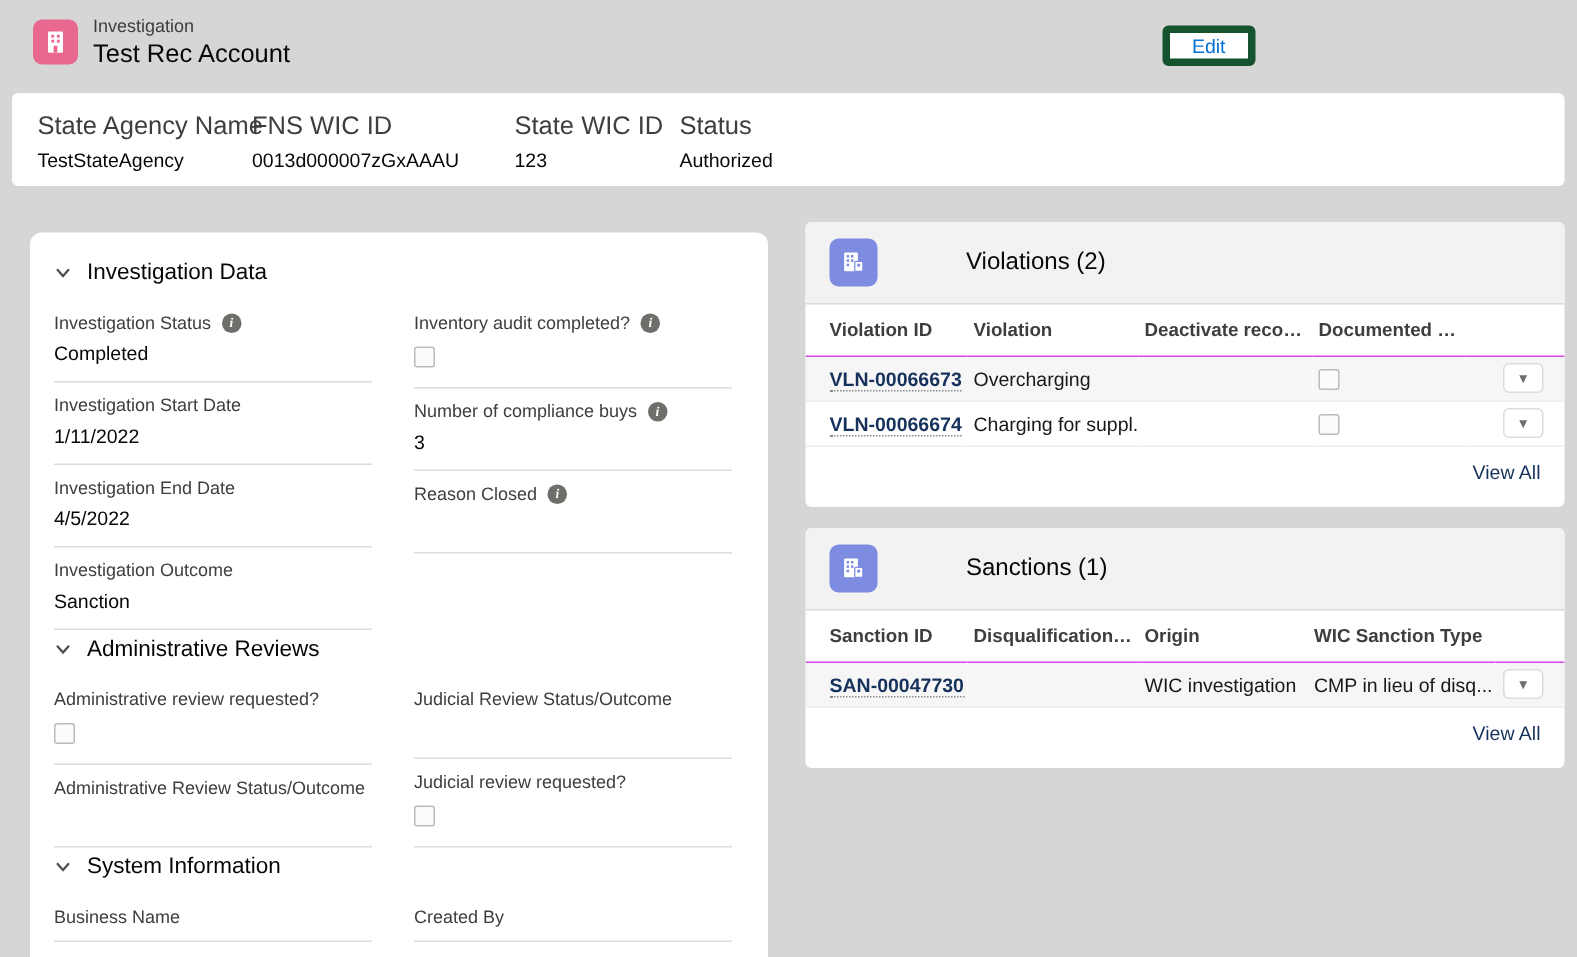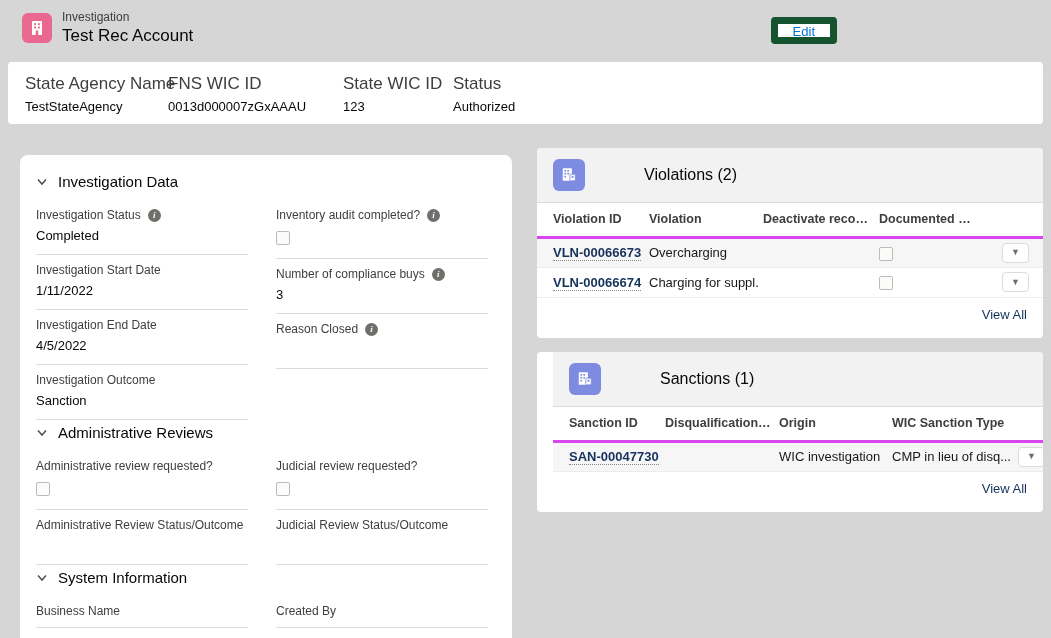--- a/index.html
+++ b/index.html
@@ -8,21 +8,21 @@
   .page { position:relative; width:859px; height:638px;border-radius:18px; }
 
   
   .rec-header { position:absolute; left:0; top:0; width:100%; height:62px; }
   .entity-icon { position:absolute; left:22px; top:13px; width:30px; height:30px; border-radius:6px;
                  background:#e8688f; display:flex; align-items:center; justify-content:center; }
   .hdr-text { position:absolute; left:62px; top:10px; }
   .entity-label { font-size:12px; color:#3e3e3c; }
   .record-title { font-size:17px; color:#080707; margin-top:2px; }
   .edit-btn { position:absolute; right:22px; top:17px; height:27px; padding:0 15px; background:#fff;
-              color:#0070d2; font-size:13px; border:7px solid #14532d; border-radius:4px; cursor:pointer;
+              color:#0070d2; font-size:13px; border:5px solid #14532d; border-radius:4px; cursor:pointer;
               font-family:inherit; }
 
   
   .highlights { position:absolute; left:8px; top:62px; width:1035px; height:62px; background:#fff; border-radius:4px; }
   .hl-field { position:absolute; top:12px; }
   .hl-label { font-size:17px; color:#3e3e3c; }
   .hl-value { font-size:13px; color:#080707; margin-top:5px; }
 
   
   .details-panel { position:absolute; left:20px; top:155px; width:492px; height:483px; background:#fff;
@@ -37,29 +37,29 @@
   .info-icon { display:inline-flex; width:13px; height:13px; border-radius:50%; background:#706e6b; color:#fff;
                font-size:9px; font-family:"Liberation Serif",serif; font-style:italic; font-weight:bold;
                align-items:center; justify-content:center; margin-left:7px; cursor:pointer; }
   .checkbox { display:inline-block; width:14px; height:14px; border:1px solid #bdbbb9; border-radius:2px;
               background:#fbfbfa; margin-top:5px; cursor:pointer; }
   .dotted-link { color:#16325c; text-decoration:none; border-bottom:1px dotted #8a8a8a; cursor:pointer;font-weight:bold; }
 
   
   .card { position:absolute; left:537px; width:506px; background:#fff; border-radius:4px; overflow:hidden; }
   .card-violations { top:148px; height:190px; }
-  .card-sanctions { top:352px; height:160px;padding-left:16px; }
+  .card-sanctions { top:352px; height:160px; }
   .card-header { background:#f3f2f2; height:55px; display:flex; align-items:center; padding:0 16px;
                  border-bottom:1px solid #dddbda;gap:45px; }
   .rl-icon { width:32px; height:32px; border-radius:6px; background:#7d8be1; display:flex; align-items:center;
              justify-content:center; cursor:pointer; }
   .card-title { font-size:16px; color:#080707; margin-left:14px; }
   table.rl { width:100%; border-collapse:collapse; table-layout:fixed; }
   table.rl th { font-size:12.5px; font-weight:bold; color:#3e3e3c; text-align:left; height:34px;
-                border-bottom:3px solid #d946ef; padding:0 4px; overflow:hidden; white-space:nowrap;
+                border-bottom:1px solid #d946ef; padding:0 4px; overflow:hidden; white-space:nowrap;
                 text-overflow:ellipsis; }
   table.rl td { font-size:13px; color:#181818; height:30px; border-bottom:1px solid #ececeb; padding:0 4px;
                 overflow:hidden; white-space:nowrap; }
   table.rl th:first-child, table.rl td:first-child { padding-left:16px; }
   tr.row-alt { background:#f7f6f6; }
   .row-action-btn { width:27px; height:20px; border:1px solid #dddbda; border-radius:4px; background:#fff;
                     color:#706e6b; font-size:9px; line-height:1; cursor:pointer; display:inline-flex;
                     align-items:center; justify-content:center; }
   .card-footer { height:34px; display:flex; align-items:center; justify-content:flex-end; padding:0 16px; }
   .view-all { font-size:13px; color:#16325c; cursor:pointer; text-decoration:none; }
@@ -184,29 +184,29 @@
         <div class="field">
           <div class="field-label">
               <span>Administrative Review Status/Outcome</span>
             </div>
           <div class="field-value"></div>
         </div>
       </div>
       <div>
         <div class="field">
           <div class="field-label">
+              <span>Judicial Review Status/Outcome</span>
+            </div>
+          <div class="field-value"></div>
+        </div>
+        <div class="field">
+          <div class="field-label">
               <span>Judicial review requested?</span>
             </div>
           <div class="field-value"><span class="checkbox"></span></div>
-        </div>
-        <div class="field">
-          <div class="field-label">
-              <span>Judicial Review Status/Outcome</span>
-            </div>
-          <div class="field-value"></div>
         </div>
       </div>
     </div>
 
     <div class="section-header mt">
       <svg width="12" height="12" viewBox="0 0 12 12">
         <polyline points="2,3.5 6,8 10,3.5" fill="none" stroke="#514f4d" stroke-width="1.5"></polyline>
       </svg>
       <span class="section-title">System Information</span>
     </div>

